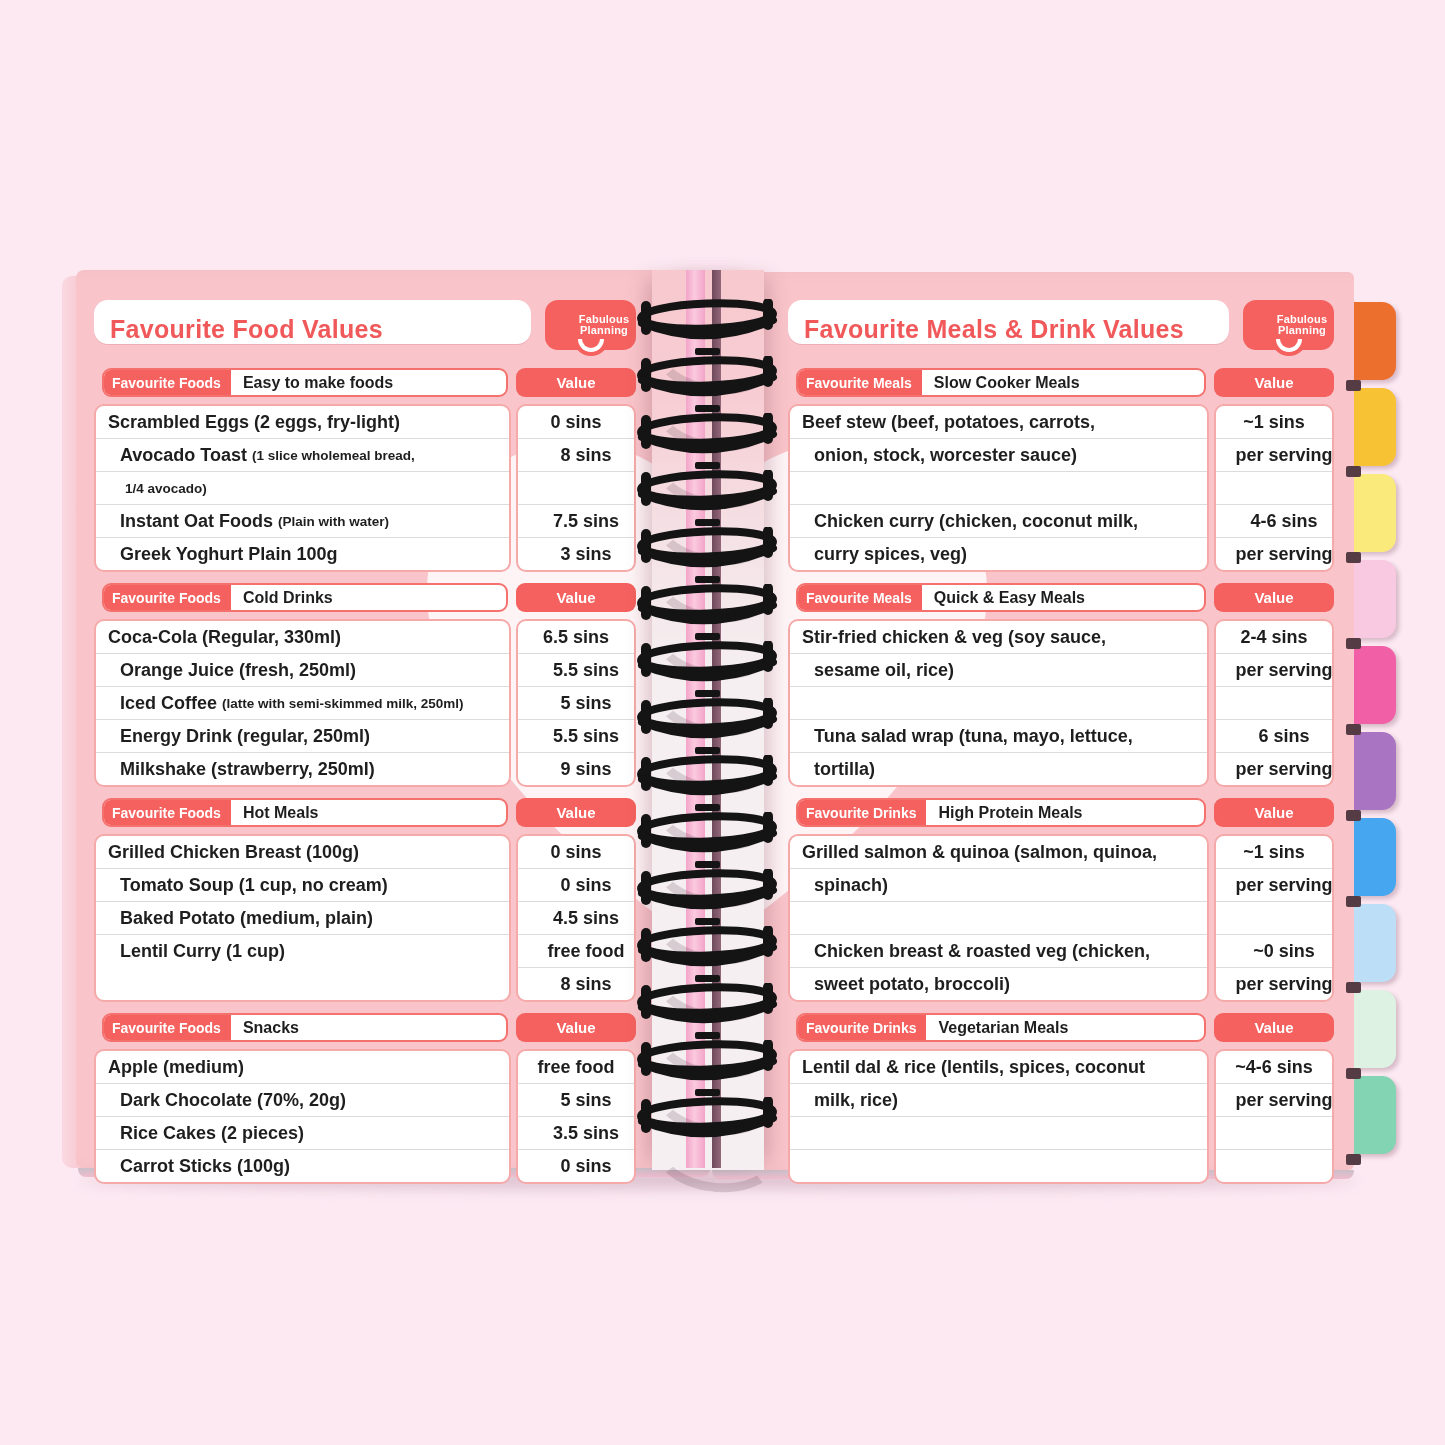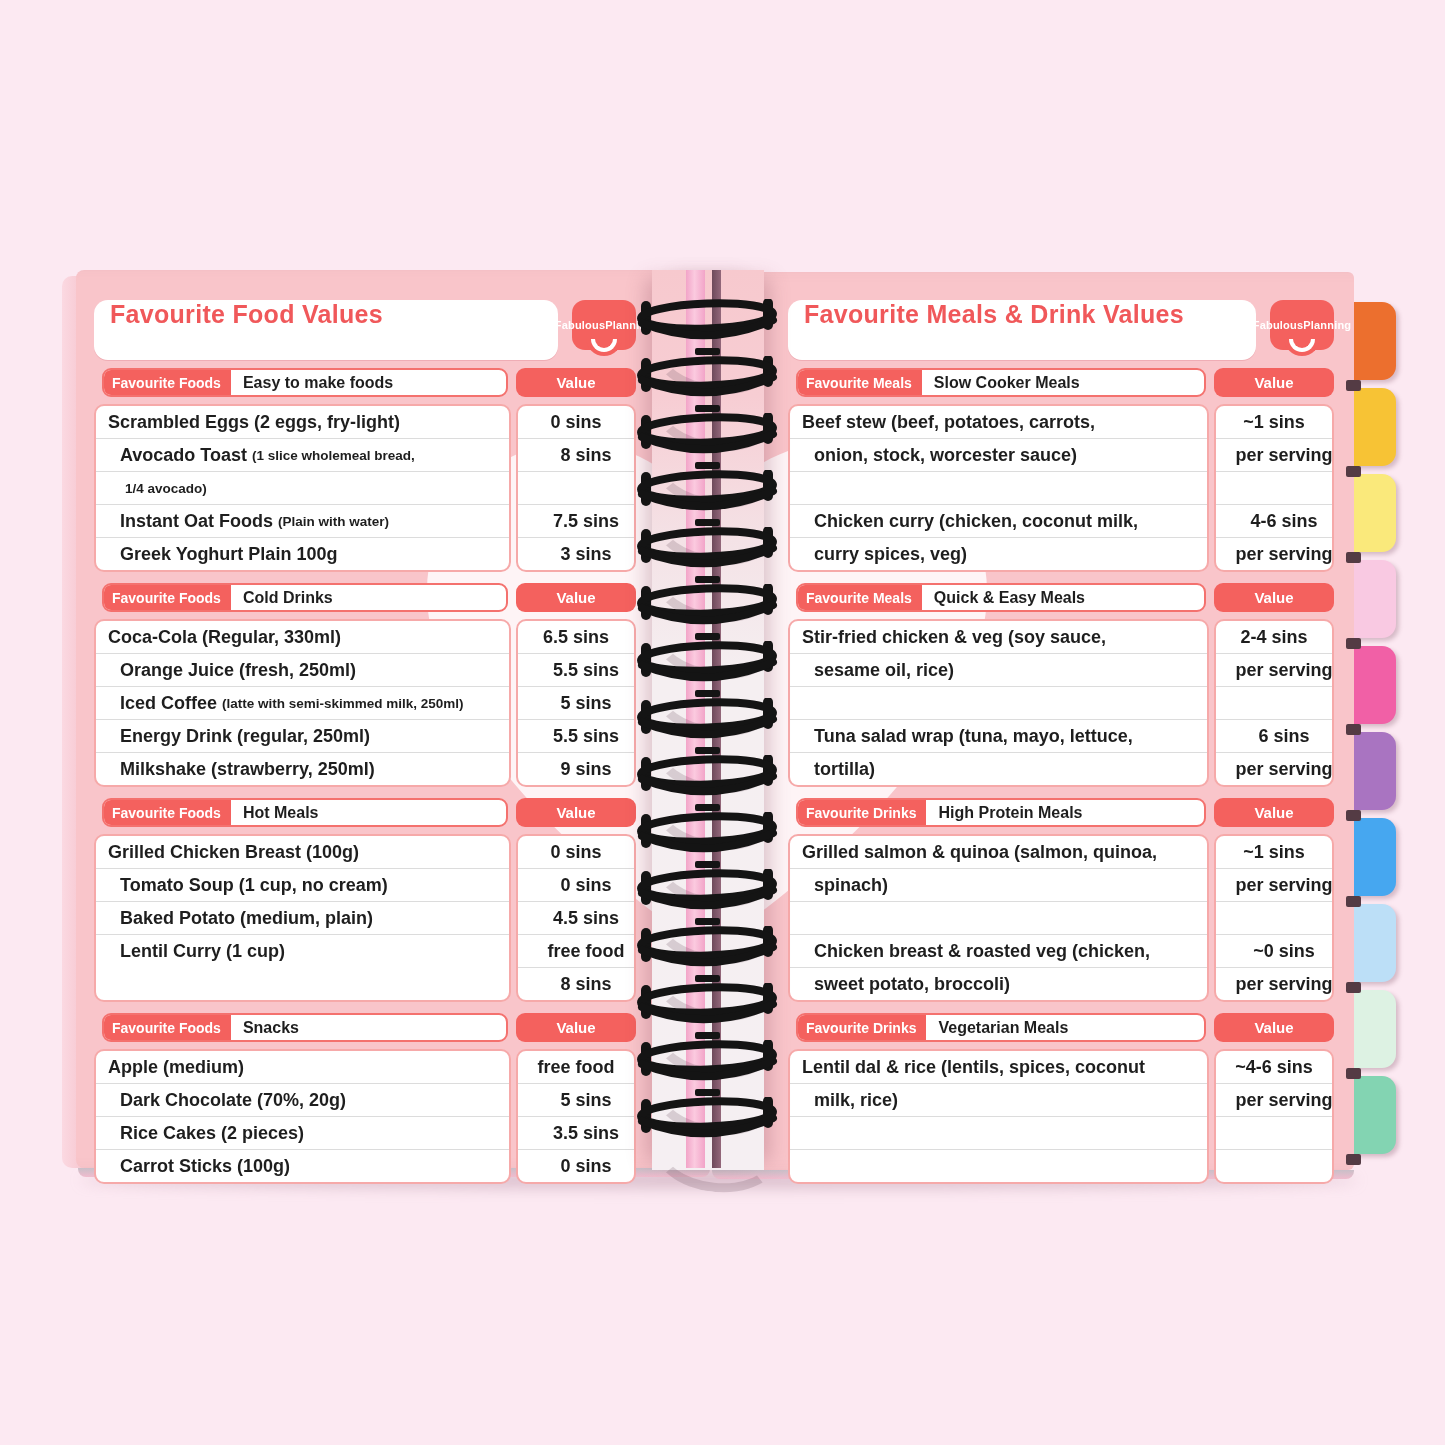--- a/index.html
+++ b/index.html
@@ -39,26 +39,26 @@
   
   .tab{position:absolute;left:1330px;width:66px;height:78px;border-radius:0 14px 14px 0;z-index:0;
        box-shadow:3px 3px 4px rgba(120,70,90,.28);}
   .tab-mark{position:absolute;left:1346px;width:15px;height:11px;background:#543B44;border-radius:2px;z-index:2;}
 
   
   .content{position:absolute;top:300px;width:546px;z-index:3;}
   .content-left{left:94px;width:542px;}
   .content-right{left:788px;}
   .title-row{display:flex;align-items:flex-start;gap:14px;margin-bottom:16px;height:52px;}
-  .title-box{flex:1;height:60px;background:#FFFFFF;border-radius:14px;display:flex;align-items:flex-start;
+  .title-box{flex:1;height:44px;background:#FFFFFF;border-radius:14px;display:flex;align-items:flex-end;
              padding:0 16px;box-shadow:0 1px 0 rgba(230,150,160,.5);}
   .title-text{color:#F0585A;font-size:25px;letter-spacing:.3px;white-space:nowrap;}
   .logo{position:relative;width:64px;height:50px;background:#F4615E;border-radius:13px;
-        display:flex;flex-direction:row;align-items:center;justify-content:center;color:#fff;
-        font-size:11px;line-height:11px;letter-spacing:.2px;}
+        display:flex;flex-direction:column;align-items:center;justify-content:center;color:#fff;
+        font-size:11px;line-height:11px;letter-spacing:.2px;padding-left:27px;}
   .logo .smile{position:absolute;left:50%;bottom:-6px;transform:translateX(-50%);width:26px;height:14px;
         border:5px solid #F4615E;border-top:none;border-radius:0 0 22px 22px;background:transparent;}
   .logo .smile-inner{position:absolute;left:50%;bottom:-1px;transform:translateX(-50%);width:18px;height:9px;
         border:4px solid #fff;border-top:none;border-radius:0 0 16px 16px;}
 
   .section{margin-bottom:11px;}
   .sec-header{display:flex;gap:8px;height:29px;margin-bottom:7px;padding-left:8px;}
   .sec-pill{flex:1;display:flex;height:29px;border-radius:9px;overflow:hidden;background:#fff;
             border:2px solid #F4716E;box-sizing:border-box;}
   .sec-badge{background:#F4615E;color:#fff;font-size:14px;display:flex;align-items:center;

